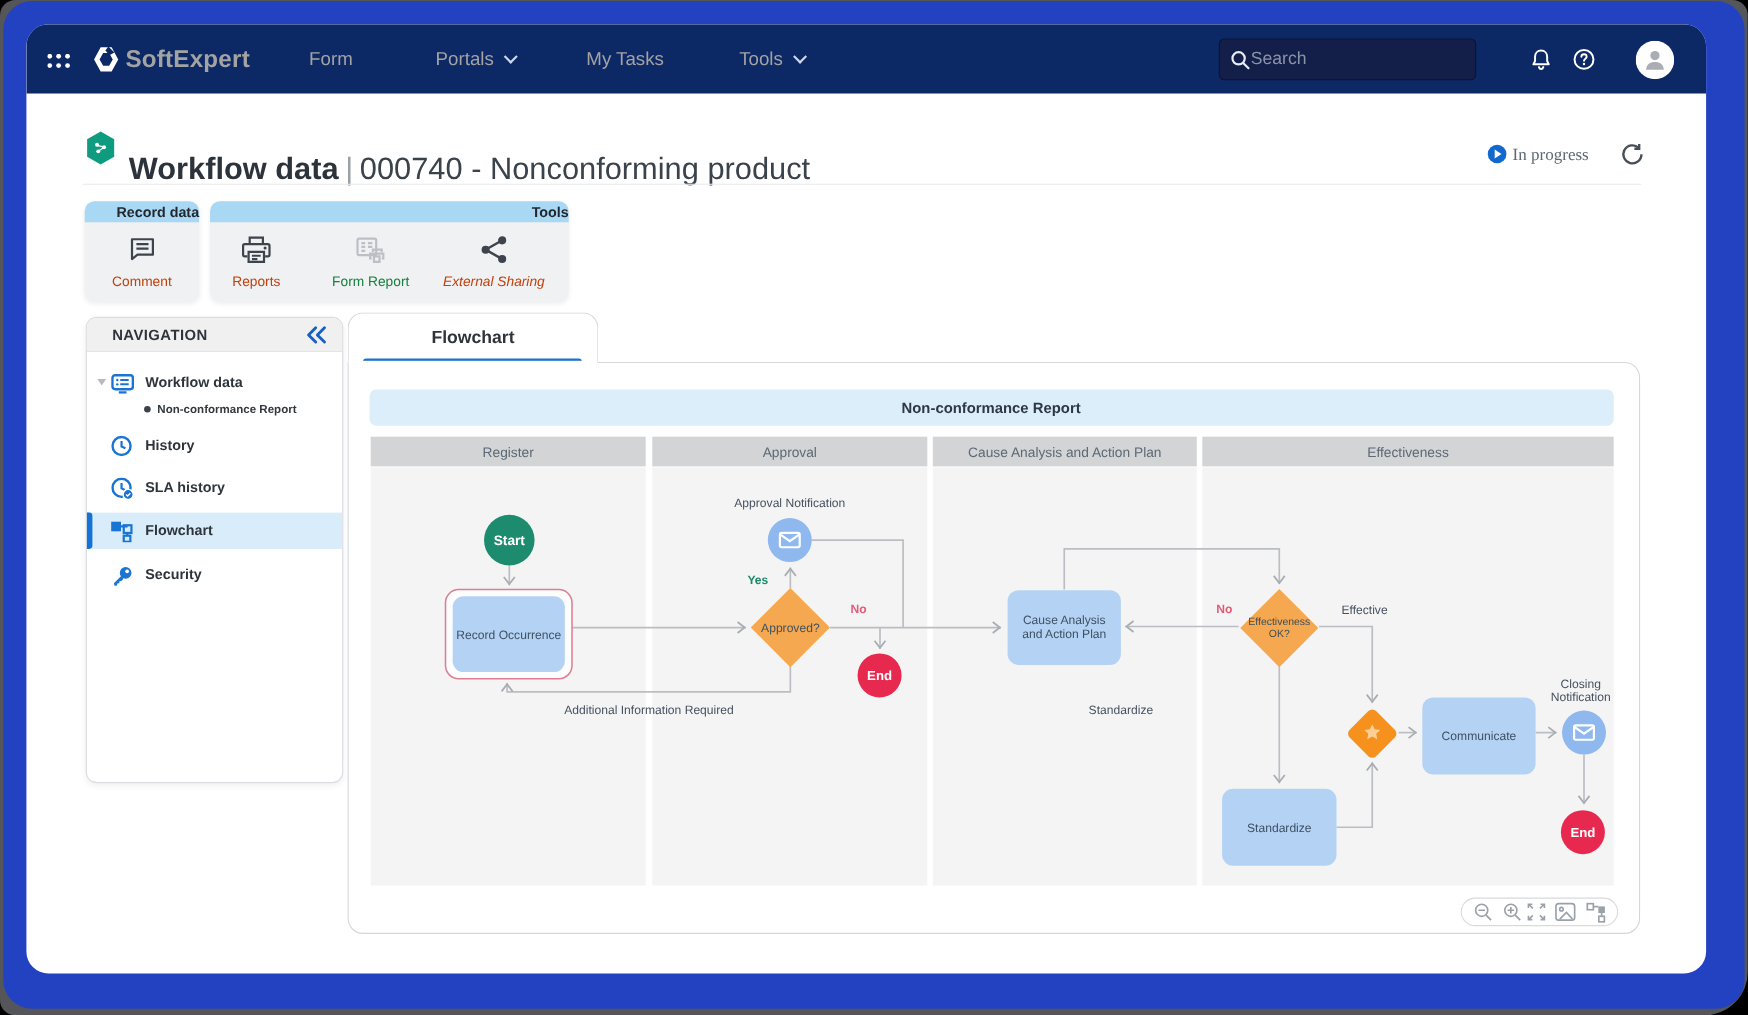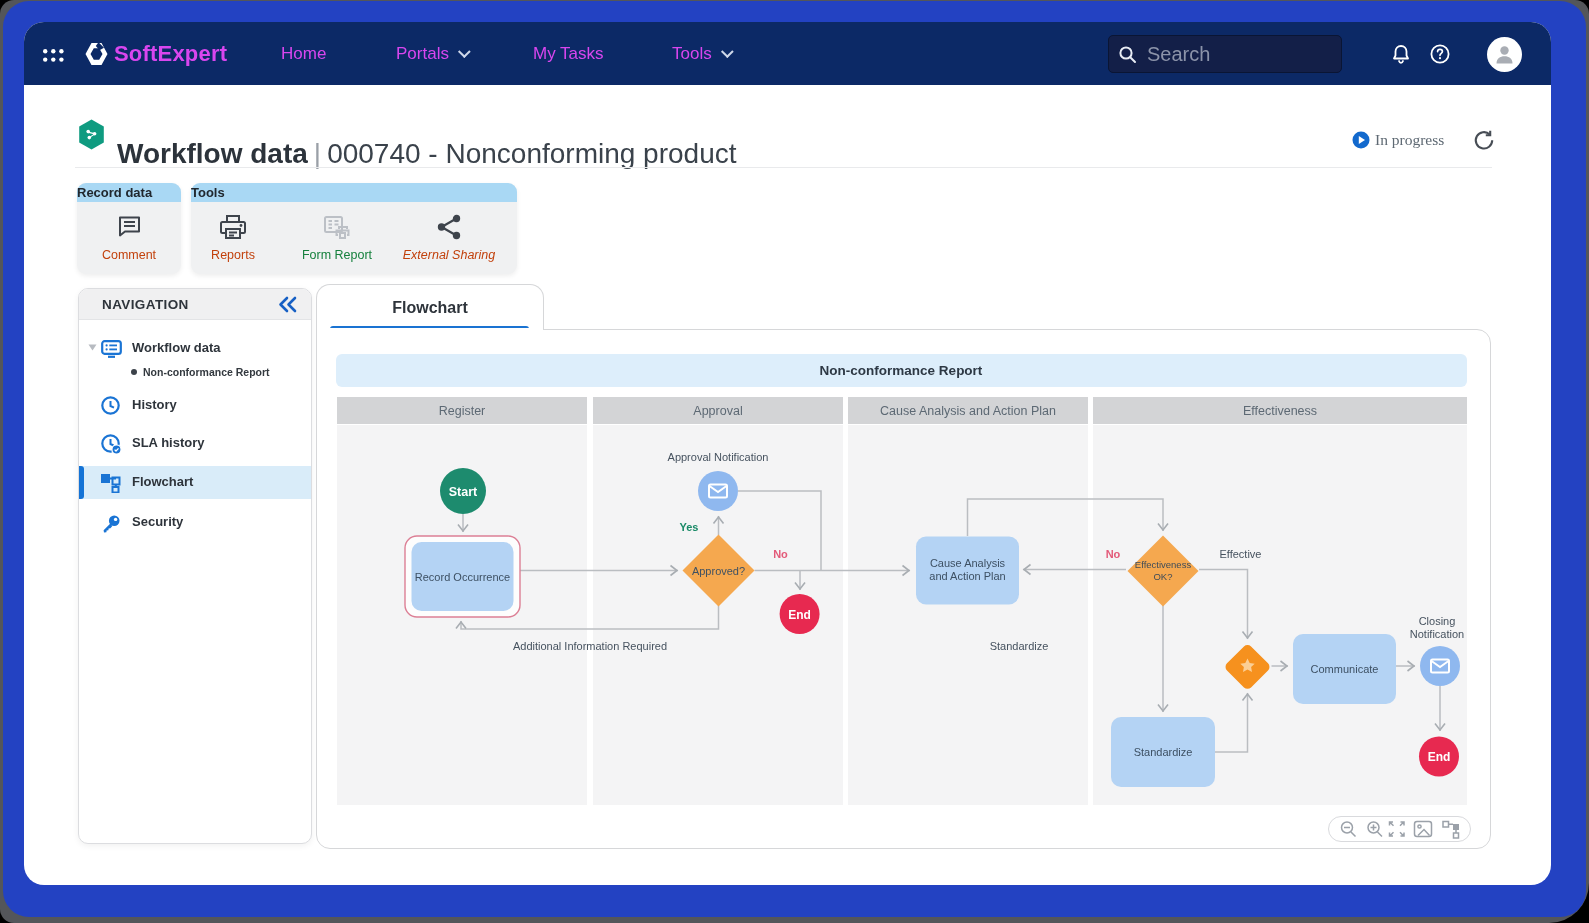--- a/index.html
+++ b/index.html
@@ -3,37 +3,37 @@
 <meta charset="utf-8">
 <style>
   html,body{margin:0;padding:0;background:#000;}
   *{box-sizing:border-box;}
   body{font-family:"Liberation Sans", sans-serif;}
   .stage{position:relative;width:1589px;height:923px;overflow:hidden;background:#000;}
   .gframe{position:absolute;left:0;top:0;right:0;bottom:0;background:#54565a;border-radius:14px 14px 40px 14px;}
   .bframe{position:absolute;left:3px;top:1px;right:3px;bottom:6px;background:#2342c2;border-radius:26px;}
   .app{position:absolute;left:24px;top:22px;width:1527px;height:863px;background:#fff;border-radius:20px;overflow:hidden;}
   .topbar{position:absolute;left:0;top:0;width:100%;height:63px;background:#0c2966;}
-  .mi{position:absolute;top:0;height:63px;line-height:63px;color:#d946ef;font-size:17px;font-weight:400;}
+  .mi{position:absolute;top:0;height:63px;line-height:63px;color:#a3a3a3;font-size:17px;font-weight:400;}
   .chev{display:inline-block;width:9px;height:9px;border-right:2px solid #cfd8ea;border-bottom:2px solid #cfd8ea;transform:rotate(45deg) translateY(-4px);margin-left:8px;}
-  .search{position:absolute;left:1084px;top:13px;width:234px;height:38px;background:#131f48;border:1px solid #0a1534;border-radius:5px;color:#8b93a9;font-size:20px;line-height:36px;padding-left:38px;}
+  .search{position:absolute;left:1084px;top:13px;width:234px;height:38px;background:#131f48;border:1px solid #0a1534;border-radius:5px;color:#8b93a9;font-size:16px;line-height:36px;padding-left:28px;}
   .hicon{position:absolute;top:0;}
   .title-ico{position:absolute;left:54px;top:97px;}
   .title{position:absolute;left:93px;top:118px;font-size:28px;line-height:28px;color:#2c333b;white-space:nowrap;}
   .title b{font-weight:700;}
   .title .sep{color:#9aa0a7;font-weight:400;padding:0 6px;}
   .title .rest{font-weight:400;color:#3a424b;}
   .statusrow{position:absolute;left:1326px;top:106px;height:24px;font-family:Liberation Serif, serif;}
   .divider{position:absolute;left:51px;top:145px;width:1417px;height:1px;background:#e9eaec;}
   .group{position:absolute;border-radius:9px;background:#f0f1f2;box-shadow:0 2px 5px rgba(0,0,0,0.07);}
-  .ghead{position:absolute;left:0;top:0;width:100%;height:19px;background:#a9d8f4;border-radius:9px 9px 0 0;text-align:left;font-size:13px;font-weight:700;color:#20272e;line-height:19px;}
+  .ghead{position:absolute;left:0;top:0;width:100%;height:19px;background:#a9d8f4;border-radius:9px 9px 0 0;text-align:right;font-size:13px;font-weight:700;color:#20272e;line-height:19px;}
   .gitem{position:absolute;top:24px;width:96px;text-align:center;}
   .gitem .lbl{margin-top:4px;font-size:12.5px;color:#c2410c;}
   .gitem.dis .lbl{color:#15803d;}
-  .navpanel{position:absolute;left:54px;top:266px;width:234px;height:556px;background:#fff;border:1px solid #dcdde0;border-radius:10px;box-shadow:0 2px 6px rgba(0,0,0,0.06);}
+  .navpanel{position:absolute;left:54px;top:266px;width:234px;height:424px;background:#fff;border:1px solid #dcdde0;border-radius:10px;box-shadow:0 2px 6px rgba(0,0,0,0.06);}
   .navhead{position:absolute;left:0;top:0;width:100%;height:31px;background:#f0f0f1;border-radius:9px 9px 0 0;border-bottom:1px solid #e3e4e6;}
   .navhead .t{position:absolute;left:23px;top:8px;font-size:13.5px;font-weight:700;color:#2e343b;letter-spacing:0.4px;}
   .nitem{position:absolute;left:0;width:100%;height:33px;}
   .nitem .txt{position:absolute;left:53px;top:8px;white-space:nowrap;font-size:13px;font-weight:700;color:#2e343b;}
   .nitem.sel{background:#d9ecf9;height:33px;}
   .selbar{position:absolute;left:0;top:0;width:5px;height:100%;background:#1473d6;border-radius:0 3px 3px 0;}
   .nicon{position:absolute;left:22px;top:4px;}
   .fcard{position:absolute;left:292px;top:307px;width:1175px;height:520px;background:#fff;border:1px solid #d6d7d9;border-radius:0 14px 14px 14px;}
   .ftab{position:absolute;left:292px;top:262px;width:228px;height:46px;background:#fff;border:1px solid #d6d7d9;border-bottom:none;border-radius:14px 14px 0 0;z-index:3;}
   .ftab .t{position:absolute;left:13px;width:200px;text-align:center;top:14px;font-size:16px;font-weight:700;color:#2e343b;}
@@ -58,21 +58,21 @@
             <circle cx="10.3" cy="10.6" r="2.2"></circle>
             <circle cx="18.4" cy="10.6" r="2.2"></circle>
           </g>
       </svg>
       <svg class="hicon" style="left:60px;top:20px" width="25" height="24" viewBox="0 0 25 24">
         <path d="M7.5 1 L17.5 1 L23.5 12 L17.5 23 L7.5 23 L1.5 12 Z M9.8 6.2 L6.5 12 L9.8 17.8 L15.2 17.8 L18.5 12 L15.2 6.2 Z" fill="#fff" fill-rule="evenodd"></path>
         <path d="M14.5 0.2 L20 5.8 L15.5 8.2 L11.8 4.0 Z" fill="#0c2966"></path>
         <path d="M13.6 1.2 L18.6 6.3" stroke="#fff" stroke-width="0"></path>
       </svg>
       <div class="mi" style="left:90px;font-size:22px;font-weight:700;letter-spacing:0.2px;">SoftExpert</div>
-      <div class="mi" style="left:257px;">Home</div>
+      <div class="mi" style="left:257px;">Form</div>
       <div class="mi" style="left:372px;">Portals<span class="chev"></span></div>
       <div class="mi" style="left:509px;">My Tasks</div>
       <div class="mi" style="left:648px;">Tools<span class="chev"></span></div>
       <div class="search">Search</div>
       <svg class="hicon" style="left:1094px;top:23px" width="19" height="19" viewBox="0 0 19 19">
           <circle cx="8" cy="8" r="5.6" fill="none" stroke="#e8ecf4" stroke-width="2"></circle>
           <path d="M12.2 12.2 L17 17" stroke="#e8ecf4" stroke-width="2" stroke-linecap="round"></path>
         </svg>
       <svg class="hicon" style="left:1367px;top:22px" width="20" height="21" viewBox="0 0 20 21">
         <path d="M10 2 C6.7 2 4.5 4.4 4.5 7.6 L4.5 11.5 L3 14.5 L17 14.5 L15.5 11.5 L15.5 7.6 C15.5 4.4 13.3 2 10 2 Z" fill="none" stroke="#fff" stroke-width="1.8" stroke-linejoin="round"></path>

